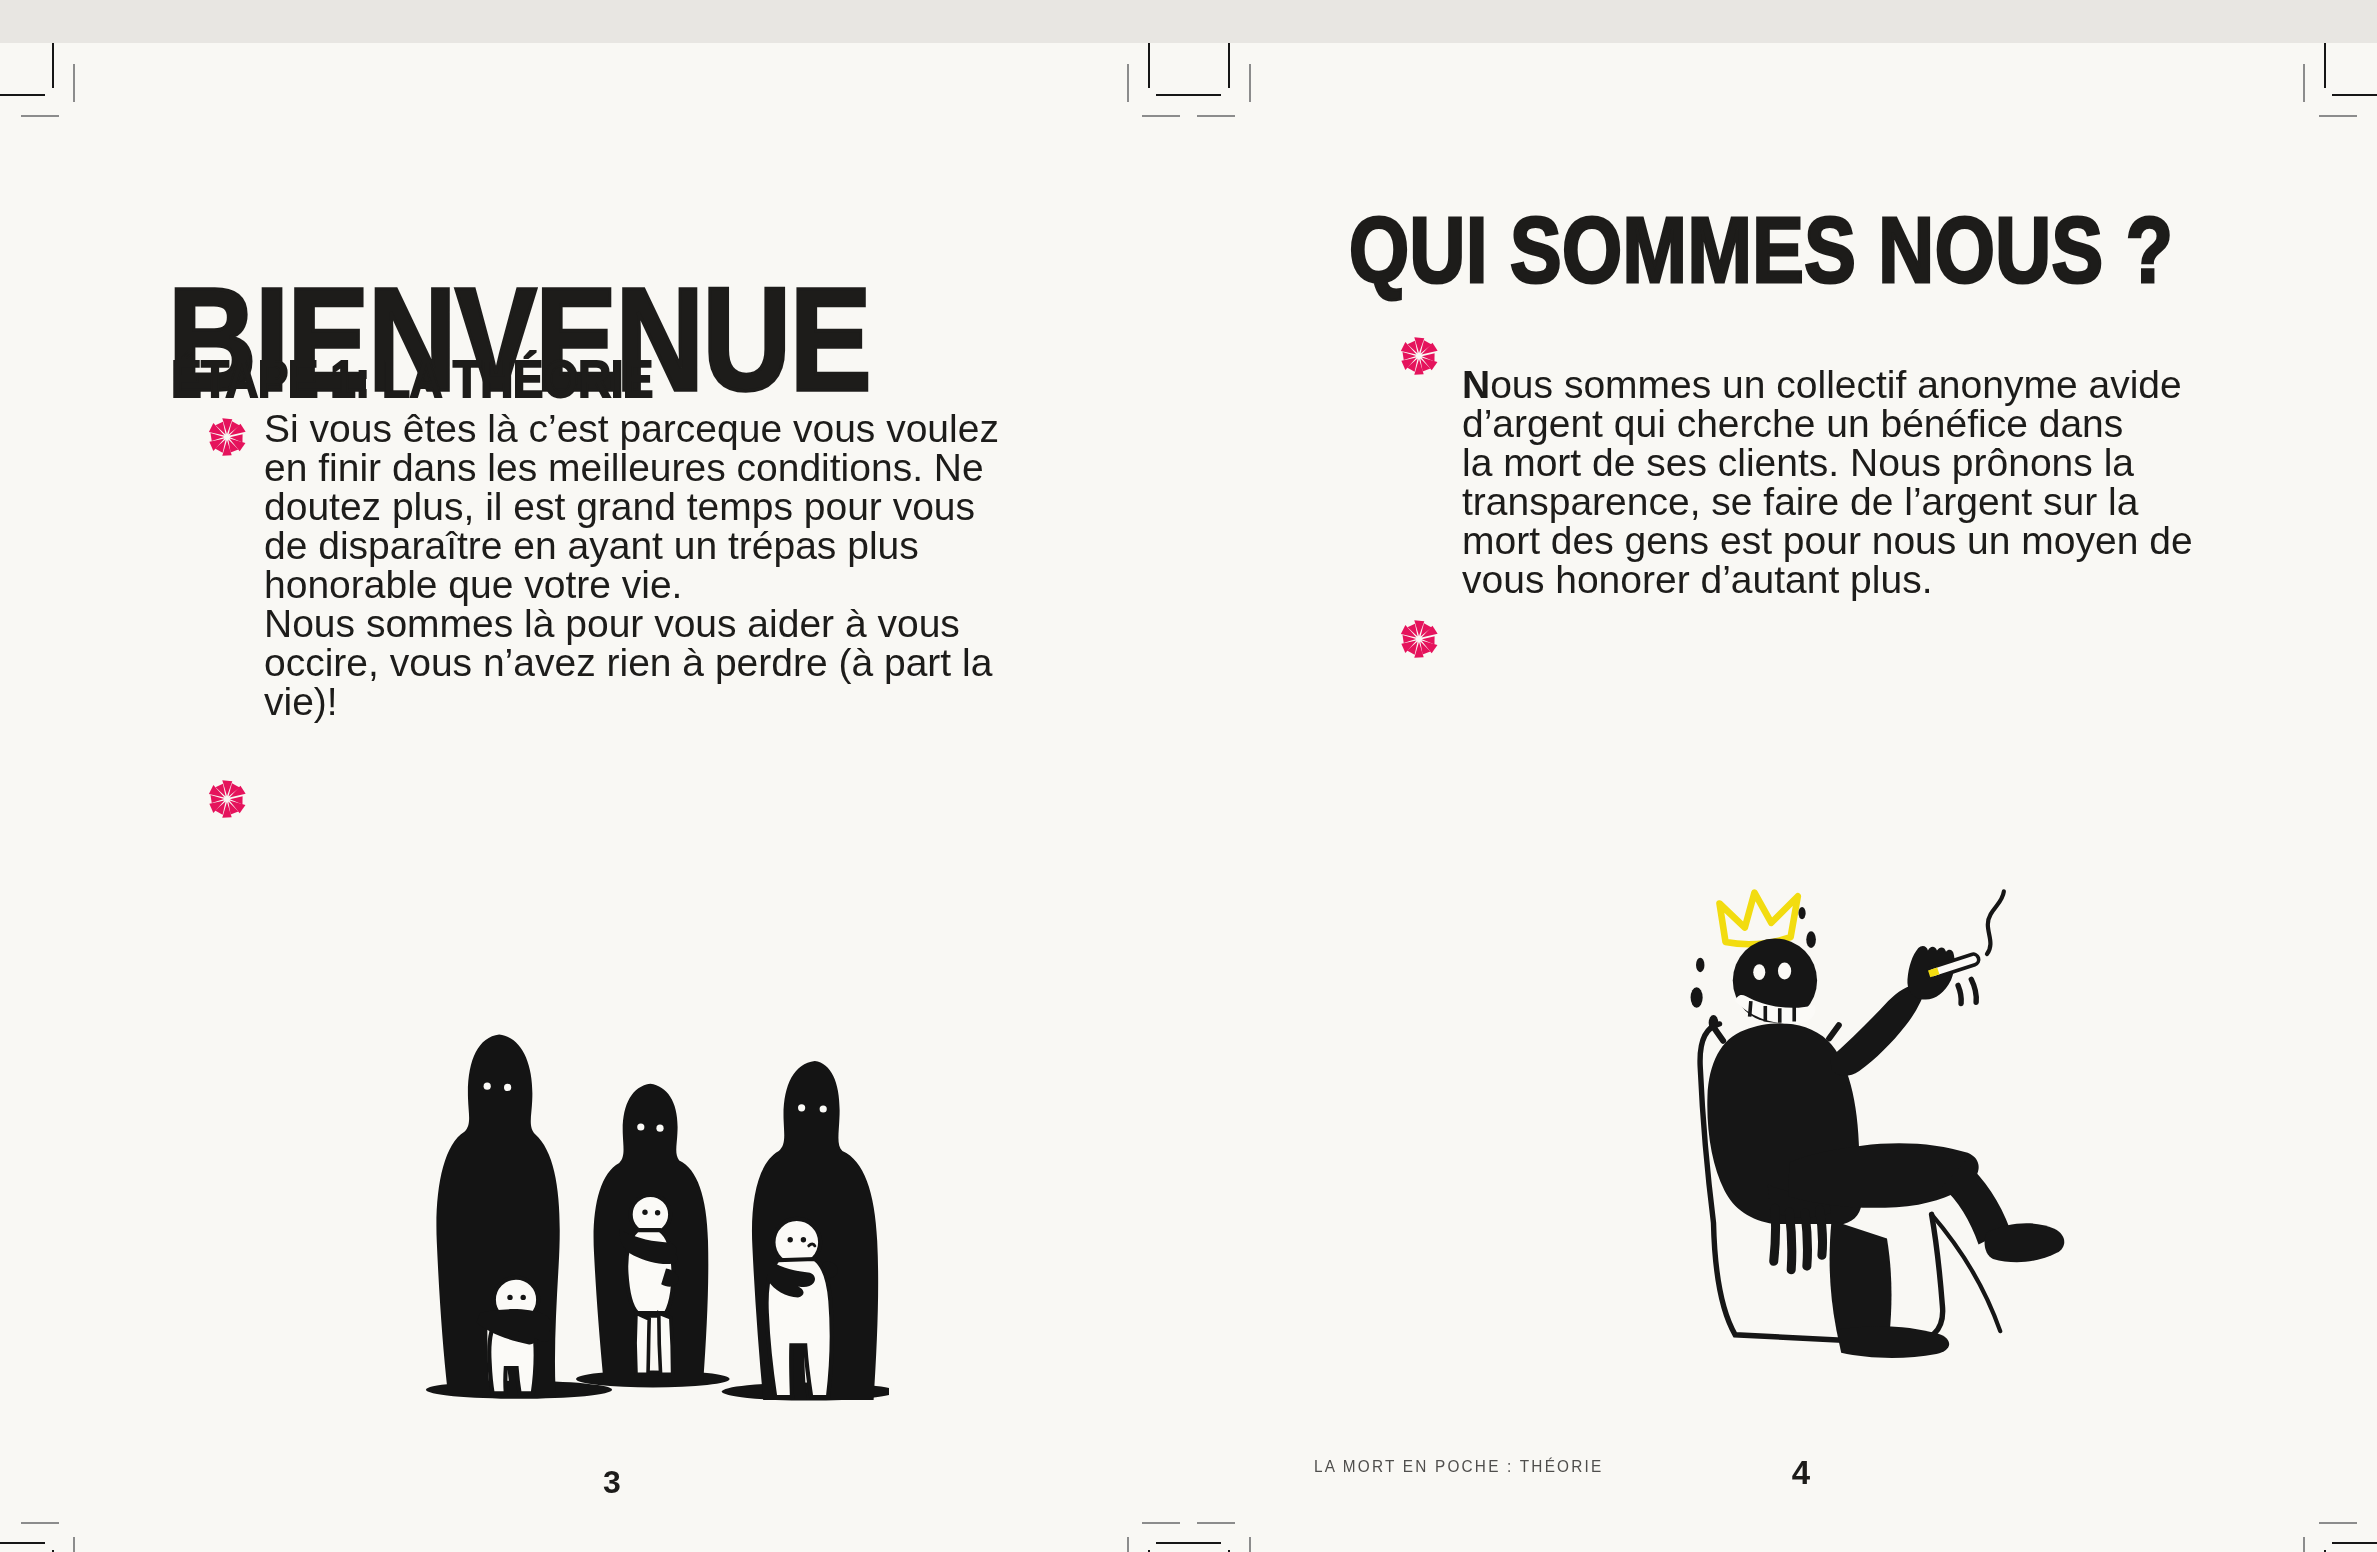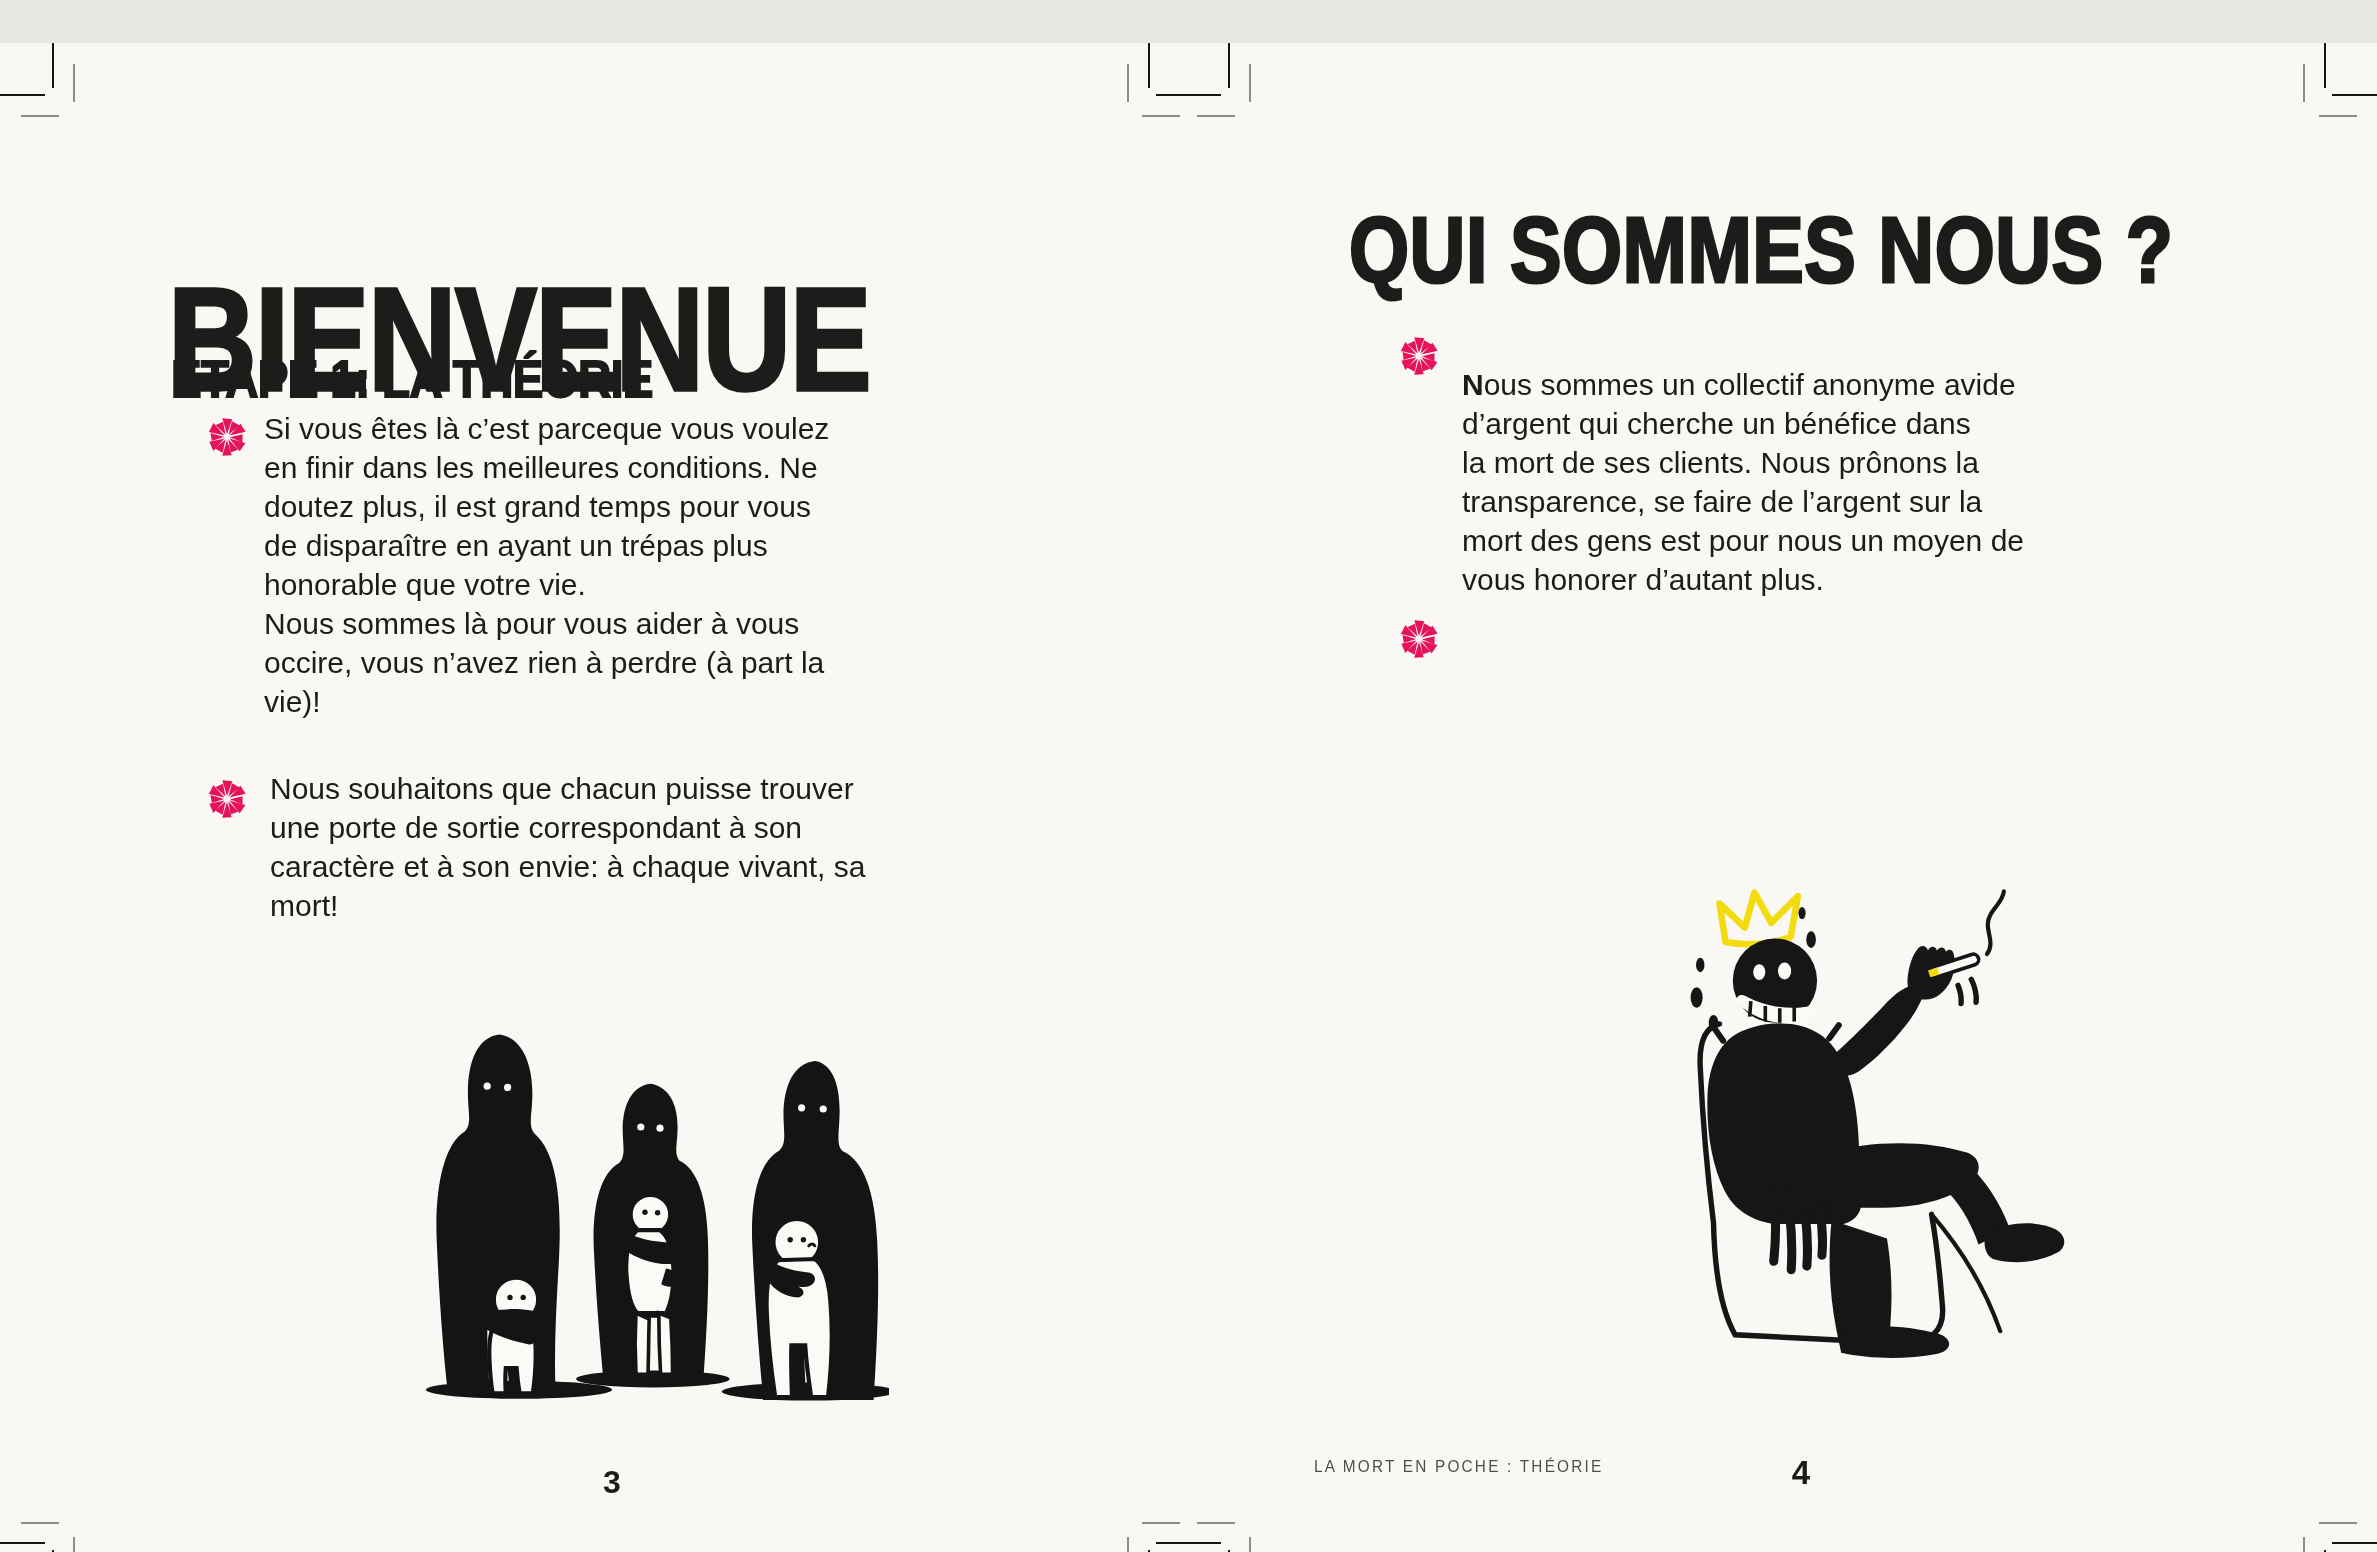--- a/index.html
+++ b/index.html
@@ -22,21 +22,21 @@
     font-weight:bold;line-height:1;letter-spacing:-0.6px;
     -webkit-text-stroke:1.8px currentColor;
     transform:scaleX(0.9);transform-origin:left top;white-space:nowrap;
   }
   .right-title{
     font-weight:bold;line-height:1;letter-spacing:0.6px;
     -webkit-text-stroke:3px currentColor;
     transform:scaleX(0.84);transform-origin:left top;white-space:nowrap;
   }
   .bullet-text{
-    margin:0;font-size:30px;line-height:39px;white-space:pre-line;
+    margin:0;font-size:39px;line-height:39px;white-space:pre-line;
     width:744px;color:#1D1C1A;
   }
   .bullet-text b{font-weight:bold;}
   .pagenum{font-weight:bold;font-size:32px;line-height:1;}
   .footer-text{
     font-size:16.7px;line-height:1;letter-spacing:2.4px;color:#4F4E4C;
     transform:scaleX(0.92);transform-origin:left top;white-space:nowrap;
   }
 </style>
 </head>
@@ -116,24 +116,20 @@
         <polygon points="0,-5 -8,-32 9,-31" transform="rotate(122)"></polygon>
         <polygon points="0,-5 -7,-28 7,-26" transform="rotate(152)"></polygon>
         <polygon points="0,-5 -8,-31 8,-32" transform="rotate(180)"></polygon>
         <polygon points="0,-5 -7,-27 8,-27" transform="rotate(210)"></polygon>
         <polygon points="0,-5 -9,-32 8,-30" transform="rotate(240)"></polygon>
         <polygon points="0,-5 -7,-26 7,-28" transform="rotate(270)"></polygon>
         <polygon points="0,-5 -8,-31 9,-32" transform="rotate(300)"></polygon>
         <polygon points="0,-5 -7,-27 7,-26" transform="rotate(330)"></polygon>
       </g>
     </svg>
-    <p class="abs bullet-text" style="left:218px;top:674px;">Nous souhaitons que chacun puisse trouver
-une porte de sortie correspondant à son
-caractère et à son envie: à chaque vivant, sa
-mort!</p>
 
     <svg class="abs" style="left:355px;top:936px" width="482" height="372" viewBox="0 0 800 620">
       <ellipse cx="185" cy="598" rx="155" ry="15" fill="#141414"></ellipse>
       <ellipse cx="408" cy="580" rx="128" ry="14" fill="#141414"></ellipse>
       <ellipse cx="668" cy="601" rx="145" ry="15" fill="#141414"></ellipse>
 
       <path fill="#141414" d="M152,6 C116,10 98,52 100,112 C101,140 106,156 94,168 C58,190 44,268 48,352 C52,444 58,528 66,600 L136,600 C133,556 131,512 133,470 L158,470 C161,514 165,558 170,600 L246,600 C243,534 247,462 251,392 C257,290 250,206 212,172 C200,160 206,142 207,116 C210,56 190,10 152,6 Z"></path>
       <circle cx="132" cy="92" r="6" fill="#FBFAF7"></circle>
       <circle cx="166" cy="94" r="6" fill="#FBFAF7"></circle>
 

